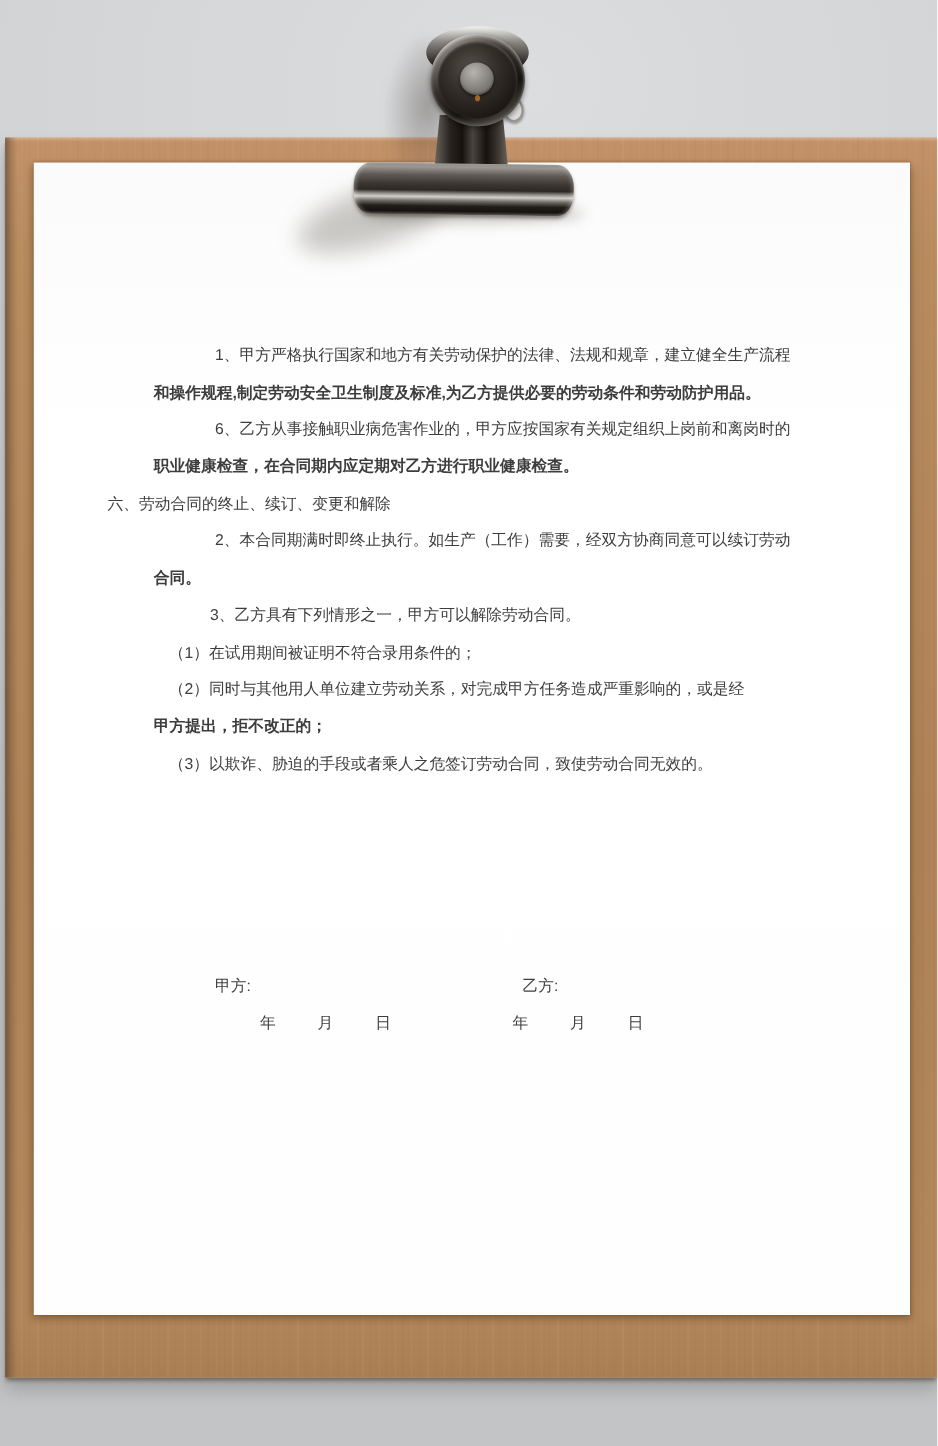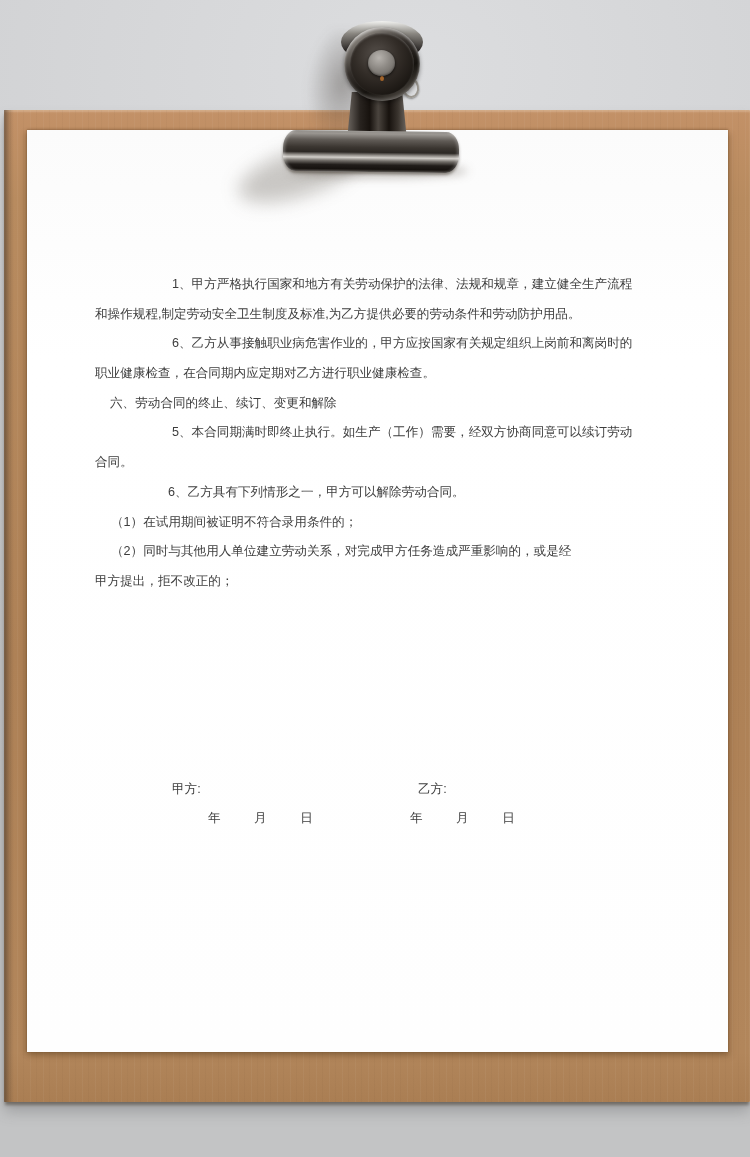--- a/index.html
+++ b/index.html
@@ -20,25 +20,25 @@
 
   
   .paper{position:absolute;left:23px;top:20px;width:701px;height:922px;z-index:3;
     background:linear-gradient(180deg,#fbfbfb 0%,#ffffff 25%,#fefefe 100%);
     box-shadow:0 0 1px rgba(100,70,40,.55), -2px 2px 5px rgba(95,65,35,.32), 2px 4px 6px rgba(95,65,35,.30), 0 -1px 2px rgba(95,65,35,.22);}
 
   
   .doc{position:absolute;left:0;top:0;width:100%;padding-top:140px;
     font-size:12.6px;font-weight:500;color:#3d3d3d;}
   .line{height:29.7px;line-height:29.7px;white-space:nowrap;}
-  .i0{padding-left:68px;}
-  .i-sec{padding-left:83px;font-family:Liberation Serif, serif;}
+  .i0{padding-left:96px;font-weight:bold;}
+  .i-sec{padding-left:59px;font-family:Liberation Serif, serif;}
   .i-sec2{padding-left:141px;}
   .i-num{padding-left:145px;}
-  .i-paren{padding-left:84px;}
+  .i-paren{padding-left:108px;}
 
   .sig{position:absolute;white-space:nowrap;font-size:12.6px;font-weight:500;color:#3d3d3d;line-height:18px;}
   .sig-a{left:145px;top:650px;text-align:right;}
   .sig-b{left:351px;top:650px;margin-left:40px;}
   .date-a{left:181px;top:679px;word-spacing:30px;}
   .date-b{left:383px;top:679px;word-spacing:30px;}
 
   
   .clip-wall-shadow{position:absolute;left:306px;top:30px;width:58px;height:116px;z-index:4;
     background:radial-gradient(ellipse at 62% 45%, rgba(55,48,42,.38), rgba(55,48,42,0) 70%);
@@ -79,26 +79,27 @@
 
   <div class="board">
     <div class="paper">
 
       <div class="doc">
         <div class="line i-num">1、甲方严格执行国家和地方有关劳动保护的法律、法规和规章，建立健全生产流程</div>
         <div class="line i0">和操作规程,制定劳动安全卫生制度及标准,为乙方提供必要的劳动条件和劳动防护用品。</div>
         <div class="line i-num">6、乙方从事接触职业病危害作业的，甲方应按国家有关规定组织上岗前和离岗时的</div>
         <div class="line i0">职业健康检查，在合同期内应定期对乙方进行职业健康检查。</div>
         <div class="line i-sec">六、劳动合同的终止、续订、变更和解除</div>
-        <div class="line i-num">5、本合同期满时即终止执行。如生产（工作）需要，经双方协商同意可以续订劳动</div>
+        <div class="line i-num">2、本合同期满时即终止执行。如生产（工作）需要，经双方协商同意可以续订劳动</div>
         <div class="line i0">合同。</div>
-        <div class="line i-sec2">6、乙方具有下列情形之一，甲方可以解除劳动合同。</div>
+        <div class="line i-sec2">3、乙方具有下列情形之一，甲方可以解除劳动合同。</div>
         <div class="line i-paren">（1）在试用期间被证明不符合录用条件的；</div>
         <div class="line i-paren">（2）同时与其他用人单位建立劳动关系，对完成甲方任务造成严重影响的，或是经</div>
         <div class="line i0">甲方提出，拒不改正的；</div>
+        <div class="line i-paren">（3）以欺诈、胁迫的手段或者乘人之危签订劳动合同，致使劳动合同无效的。</div>
       </div>
 
       <span class="sig sig-a">甲方:</span>
       <span class="sig sig-b">乙方:</span>
       <span class="sig date-a">年 月 日</span>
       <span class="sig date-b">年 月 日</span>
 
     </div>
   </div>
 

